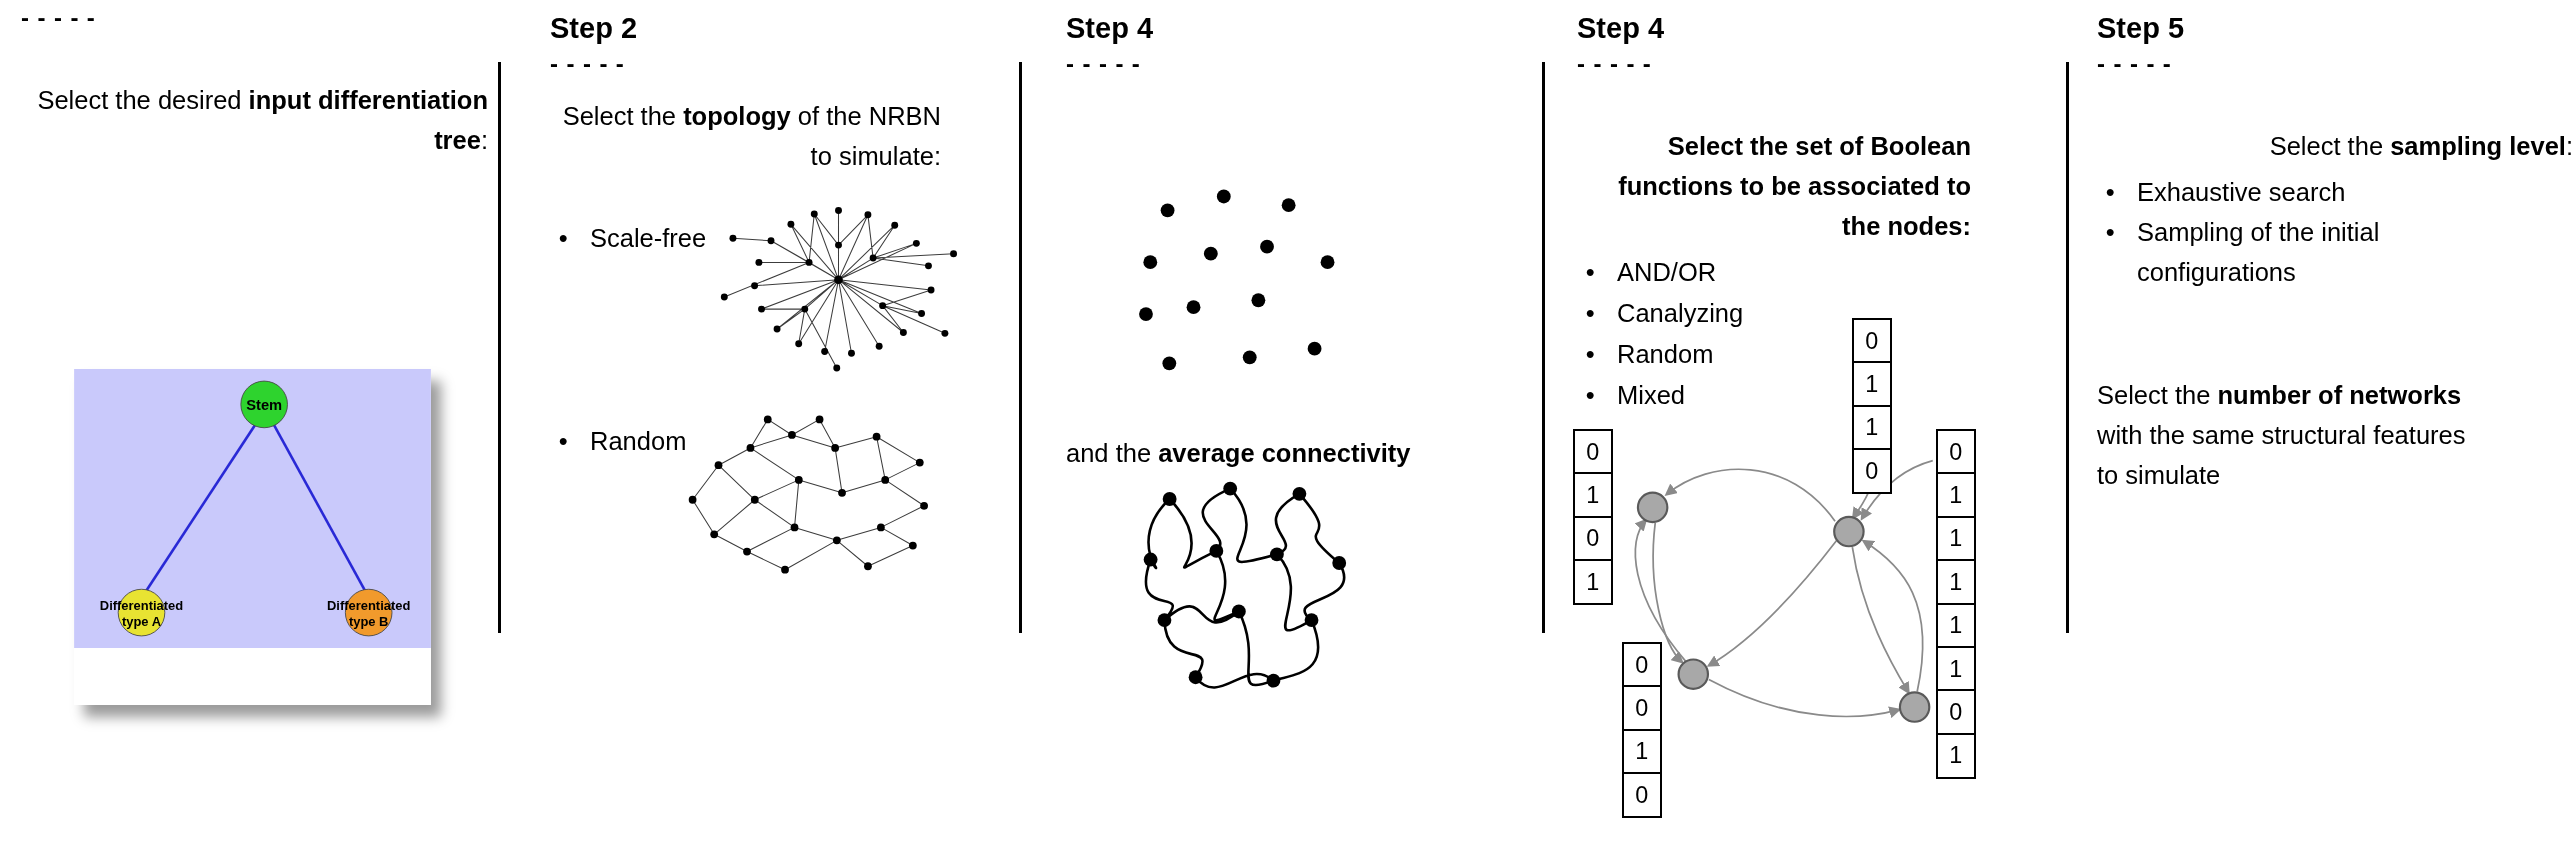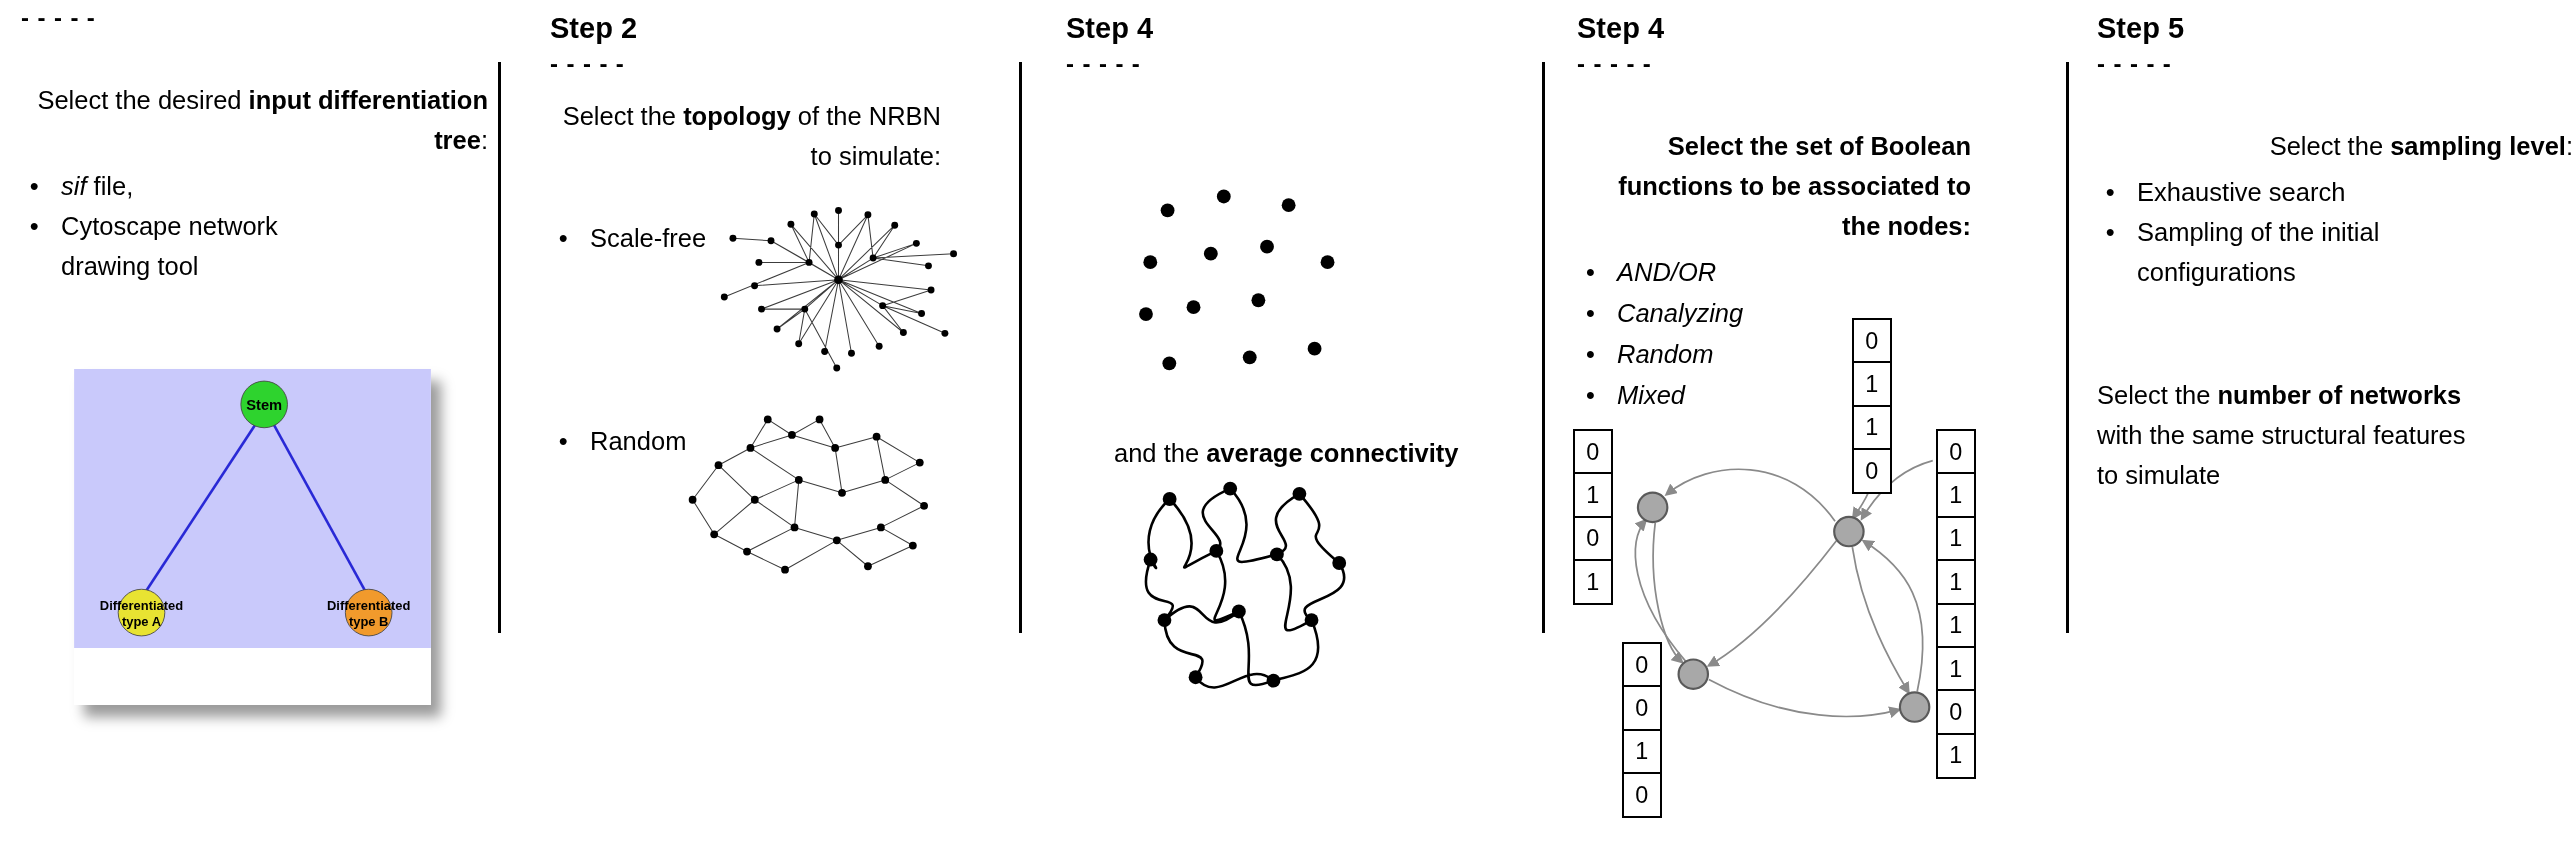--- a/index.html
+++ b/index.html
@@ -18,39 +18,39 @@
   #d1{left:498px;} #d2{left:1019px;} #d3{left:1542px;} #d4{left:2066px;}
 
   .step-title{font-size:29px;font-weight:bold;margin:12px 0 0 0;line-height:1.15;}
   .dashes{font-size:24px;font-weight:bold;letter-spacing:0.9px;margin-top:4.3px;}
   .lead{margin:48px 0 0 0;font-size:25.5px;line-height:40px;text-align:right;}
   #col2 .lead{max-width:391px;margin-top:18px;}
   #col4 .lead{max-width:394px;font-weight:bold;}
   .blist{list-style:none;margin:6px 0 0 0;padding:0;}
   .bitem{position:relative;padding-left:40px;line-height:40px;font-size:25.5px;}
   .bitem::before{content:"\2022";position:absolute;left:8.7px;}
-  #col4 .bitem{line-height:41px;font-style:italic;}
+  #col4 .bitem{line-height:41px;}
   .w280{display:inline-block;max-width:247px;vertical-align:top;}
   .w350{display:inline-block;max-width:307px;vertical-align:top;}
   .p2{position:static;margin:83px 0 0 0;font-size:25.5px;line-height:40px;max-width:388px;}
 
   
   .tree-figure{position:absolute;left:53px;top:369px;width:357px;height:336px;
     box-shadow:10.4px 12px 12px #9b9b9b;}
   .tree-figure svg{display:block;}
 
   
   .sf-graph{position:absolute;left:157px;top:186px;}
   .rnd-graph{position:absolute;left:121px;top:400px;}
   .abs-b1{position:absolute;left:0;top:218px;}
   .abs-b2{position:absolute;left:0;top:421px;}
 
   
   .scatter{position:absolute;left:67px;top:186px;}
-  .mid-line{position:absolute;left:0;top:407px;font-size:25.5px;line-height:40px;margin-left:48px;}
+  .mid-line{position:absolute;left:0;top:407px;font-size:25.5px;line-height:40px;}
   .tangle{position:absolute;left:50px;top:466px;}
 
   
   .bool-net{position:absolute;left:-4.3px;top:318px;width:493px;height:530px;}
   .bool-net svg{position:absolute;left:0;top:0;}
   .ttable{position:absolute;}
   #tt-left{left:0;top:111px;}
   #tt-top{left:279px;top:0;}
   #tt-bl{left:49px;top:324px;}
   #tt-right{left:363px;top:111px;}
@@ -61,24 +61,20 @@
   .net-edge{stroke:#3c3c3c;stroke-width:1.2;}
   .tangle-edge{stroke:#000;stroke-width:3;fill:none;}
   .arrow{stroke:#8a8a8a;stroke-width:2;fill:none;}
 </style>
 </head>
 <body>
 
 <section class="col" id="col1">
   <div class="dashes">- - - - -</div>
   <p class="lead"><span>Select the desired </span><b>input differentiation tree</b><span>:</span></p>
-  <ul class="blist">
-    <li class="bitem"><i>sif</i><span> file,</span></li>
-    <li class="bitem"><span class="w280">Cytoscape network drawing tool</span></li>
-  </ul>
   <div class="tree-figure">
     <svg width="357" height="279" viewBox="0 0 413 323">
       <rect x="0" y="0" width="413" height="323" fill="#c9c9fb"></rect>
       <line x1="210" y1="64" x2="82" y2="259" stroke-width="3" stroke="#2929d6"></line>
       <line x1="231" y1="64" x2="338" y2="259" stroke-width="3" stroke="#2929d6"></line>
       <circle cx="220" cy="41" r="27" stroke="#444" stroke-width="1" fill="#2ed32e"></circle>
       <circle cx="78" cy="282" r="27" stroke="#444" stroke-width="1" fill="#e8e332"></circle>
       <circle cx="341" cy="282" r="27" stroke="#444" stroke-width="1" fill="#f19a2c"></circle>
       <text x="220" y="48" text-anchor="middle" font-size="17" font-weight="bold" fill="#000">Stem</text>
       <text x="78" y="279" text-anchor="middle" font-size="15" font-weight="bold" fill="#000">Differentiated</text>

